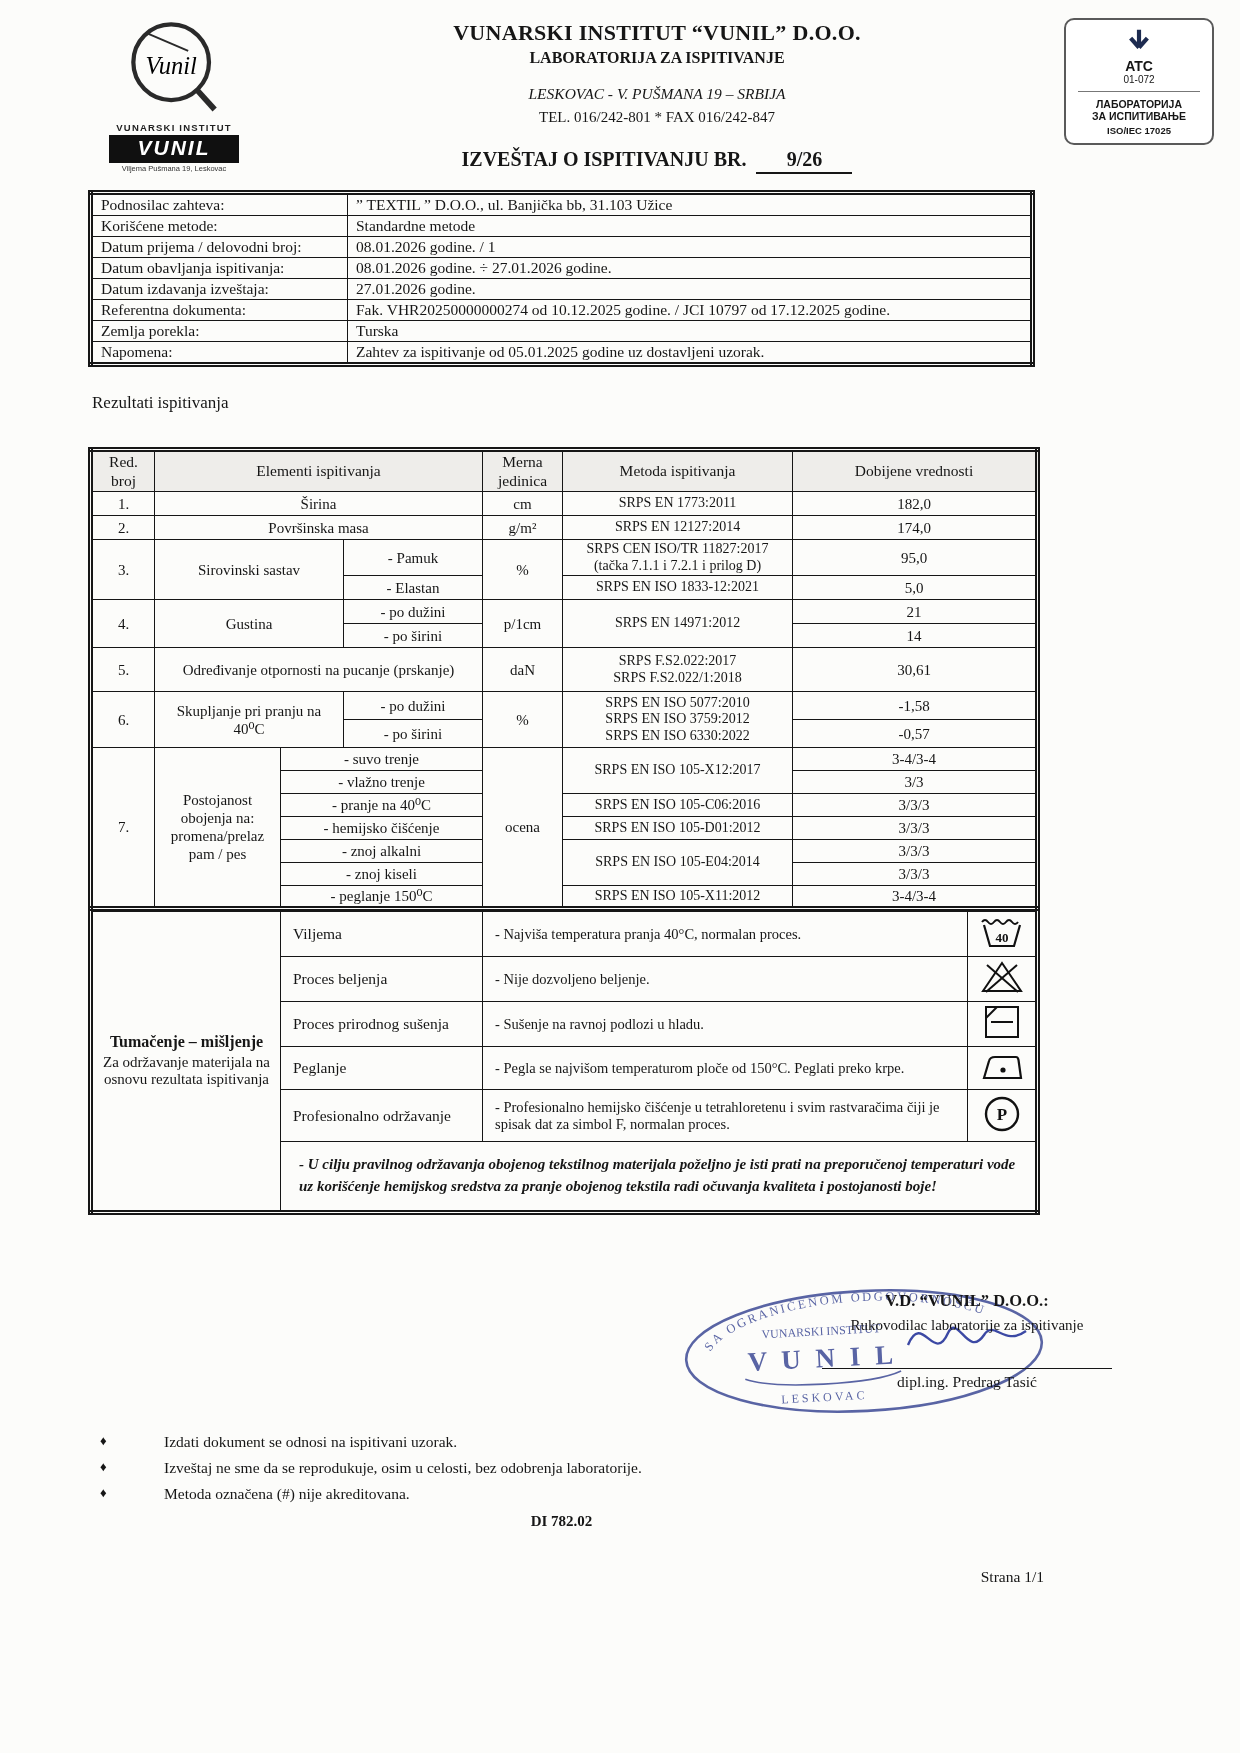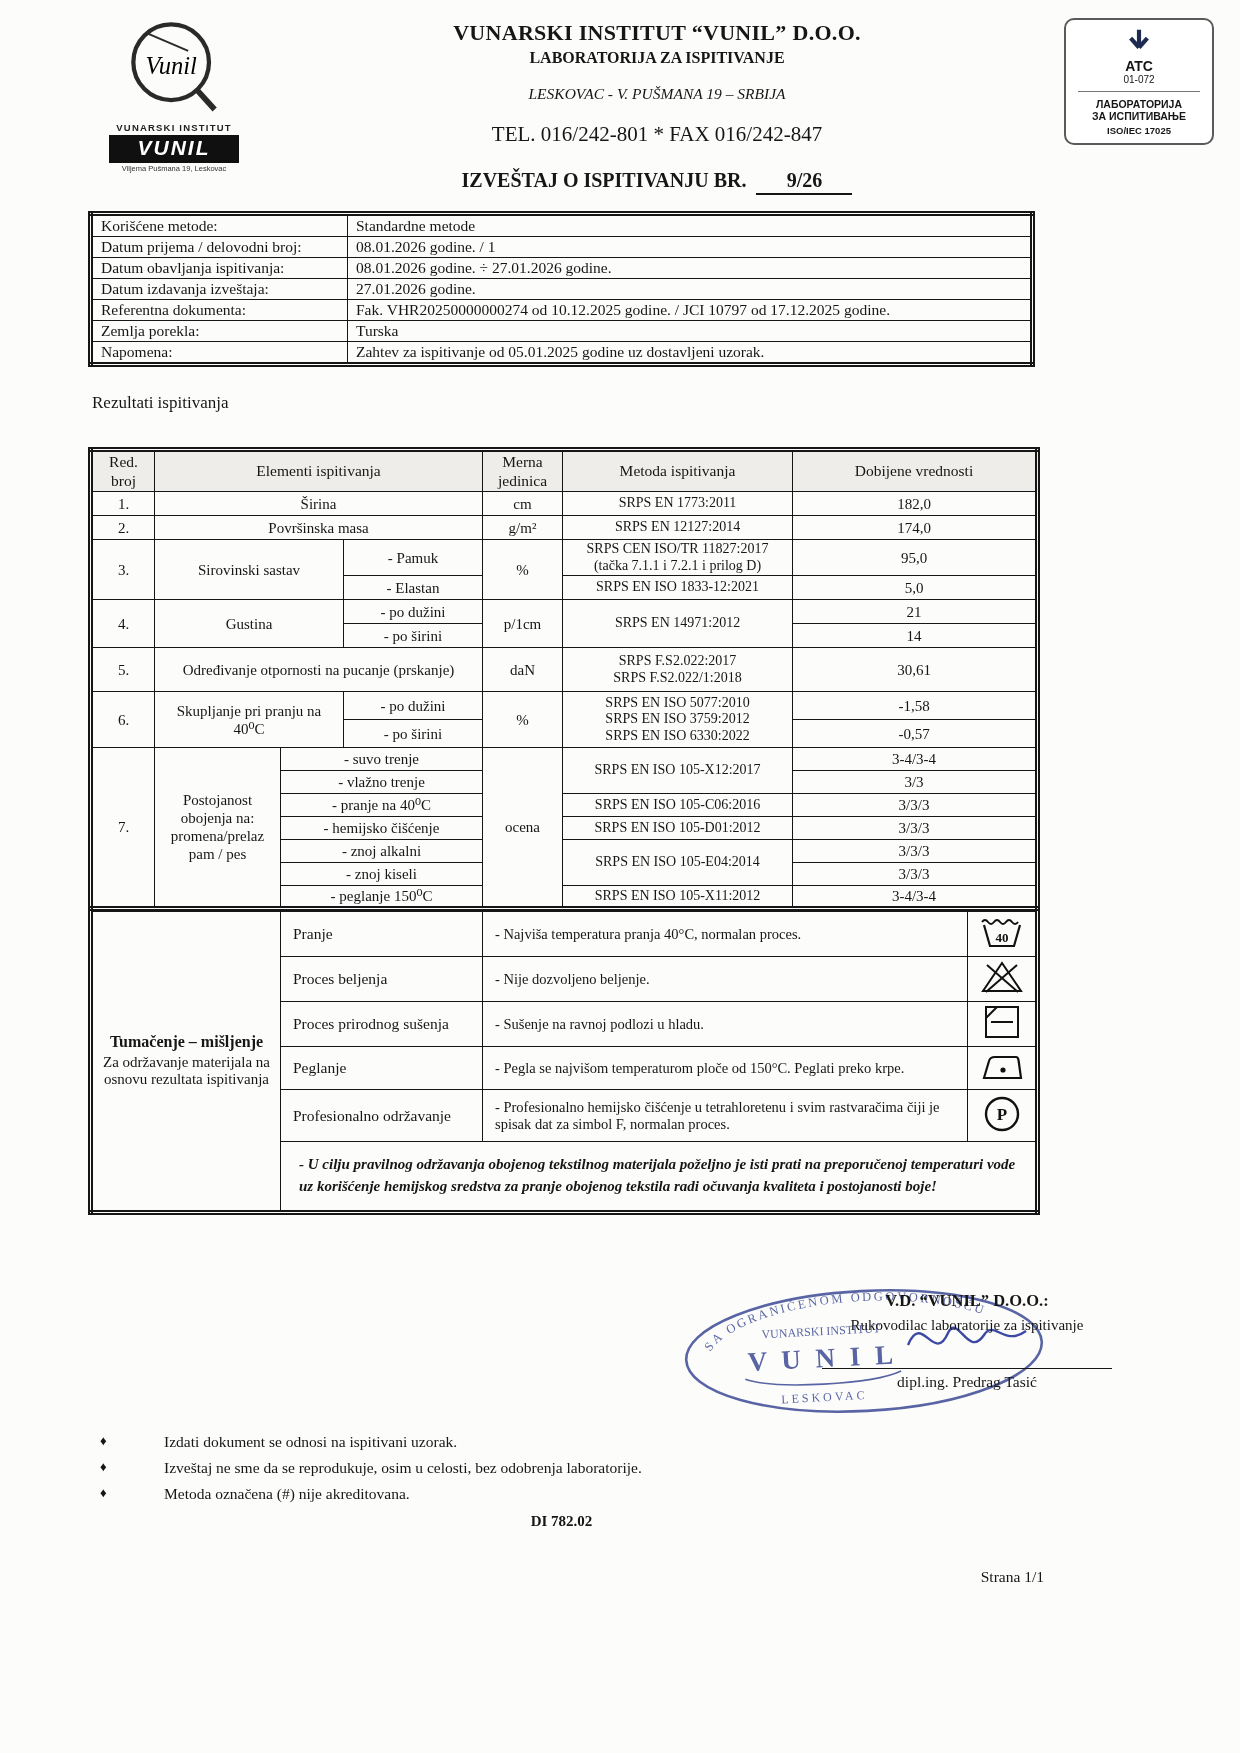--- a/index.html
+++ b/index.html
@@ -15,21 +15,21 @@
   .doc-header { display:flex; align-items:flex-start; padding:16px 26px 0 98px; }
   .logo-block { width:152px; text-align:center; flex:0 0 auto; }
   .logo-inst { font-size:9.5px; letter-spacing:1.2px; font-family:"Liberation Sans",sans-serif; margin-top:2px; font-weight:bold; color:#222; }
   .logo-bar { background:#101010; color:#fff; font-style:italic; font-weight:bold; font-size:21px; letter-spacing:2px;
               width:130px; margin:2px auto 0; padding:1px 0 3px; font-family:"Liberation Sans",sans-serif; }
   .logo-addr { font-size:7.5px; font-family:"Liberation Sans",sans-serif; margin-top:1px; color:#333; }
   .head-center { flex:1 1 auto; text-align:center; padding-top:4px; }
   .company-title { font-size:22px; font-weight:bold; letter-spacing:.3px; }
   .lab-line  { font-size:16px; font-weight:bold; margin-top:3px; }
   .addr-line { font-size:15.5px; margin-top:18px;font-style:italic; }
-  .tel-line  { font-size:21px; margin-top:19px; }
+  .tel-line  { font-size:15px; margin-top:6px; }
   .report-line { margin-top:22px; font-size:20px; font-weight:bold; }
   .report-no { display:inline-block; min-width:96px; border-bottom:2.2px solid #161616; text-align:center; margin-left:10px; padding:0 6px 1px; }
   .atc-badge { width:150px; flex:0 0 auto; border:2px solid #5a5a5a; border-radius:10px; text-align:center;
                padding:8px 4px 7px; margin-top:2px; background:#fff; }
   .atc-name { font-weight:bold; font-size:14px; font-family:"Liberation Sans",sans-serif; }
   .atc-code { font-size:10px; font-family:"Liberation Sans",sans-serif; }
   .atc-divider { border-top:1.5px solid #777; margin:6px 8px; }
   .atc-lab1,.atc-lab2 { font-size:10.5px; font-weight:bold; font-family:"Liberation Sans",sans-serif; }
   .atc-iso { font-size:9.5px; margin-top:3px; font-family:"Liberation Sans",sans-serif;font-weight:bold; }
 
@@ -116,20 +116,24 @@
       <div class="atc-code">01-072</div>
       <div class="atc-divider"></div>
       <div class="atc-lab1">ЛАБОРАТОРИЈА</div>
       <div class="atc-lab2">ЗА ИСПИТИВАЊЕ</div>
       <div class="atc-iso">ISO/IEC 17025</div>
     </div>
   </div>
 
   <table class="info-table">
     <tbody>
+      <tr>
+        <td class="lbl">Podnosilac zahteva:</td>
+        <td class="val">” TEXTIL ” D.O.O., ul. Banjička bb, 31.103 Užice</td>
+      </tr>
       <tr>
         <td class="lbl">Korišćene metode:</td>
         <td class="val">Standardne metode</td>
       </tr>
       <tr>
         <td class="lbl">Datum prijema / delovodni broj:</td>
         <td class="val">08.01.2026 godine.    /    1</td>
       </tr>
       <tr>
         <td class="lbl">Datum obavljanja ispitivanja:</td>
@@ -294,21 +298,21 @@
         <col style="width:202px">
         <col style="width:485px">
         <col style="width:70px">
     </colgroup>
     <tbody>
       <tr class="ch38">
         <td class="care-left" rowspan="6">
           <div class="care-left-title">Tumačenje – mišljenje</div>
           <div class="care-left-sub">Za održavanje materijala na osnovu rezultata ispitivanja</div>
         </td>
-        <td class="care-name">Pranje</td>
+        <td class="care-name">Viljema</td>
         <td class="care-desc">-  Najviša temperatura pranja 40°C, normalan proces.</td>
         <td class="care-icon">
           <svg width="46" height="36" viewBox="0 0 46 36">
             <path d="M3,8 q3,-4 6,0 q3,4 6,0 q3,-4 6,0 q3,4 6,0 q3,-4 6,0 q3,4 6,0" fill="none" stroke="#111" stroke-width="2"></path>
             <path d="M5,11 L11,32 L35,32 L41,11" fill="none" stroke="#111" stroke-width="2.2"></path>
             <text x="23" y="28" text-anchor="middle" font-size="13" font-weight="bold" fill="#111">40</text>
           </svg>
         </td>
       </tr>
       <tr class="ch38">

